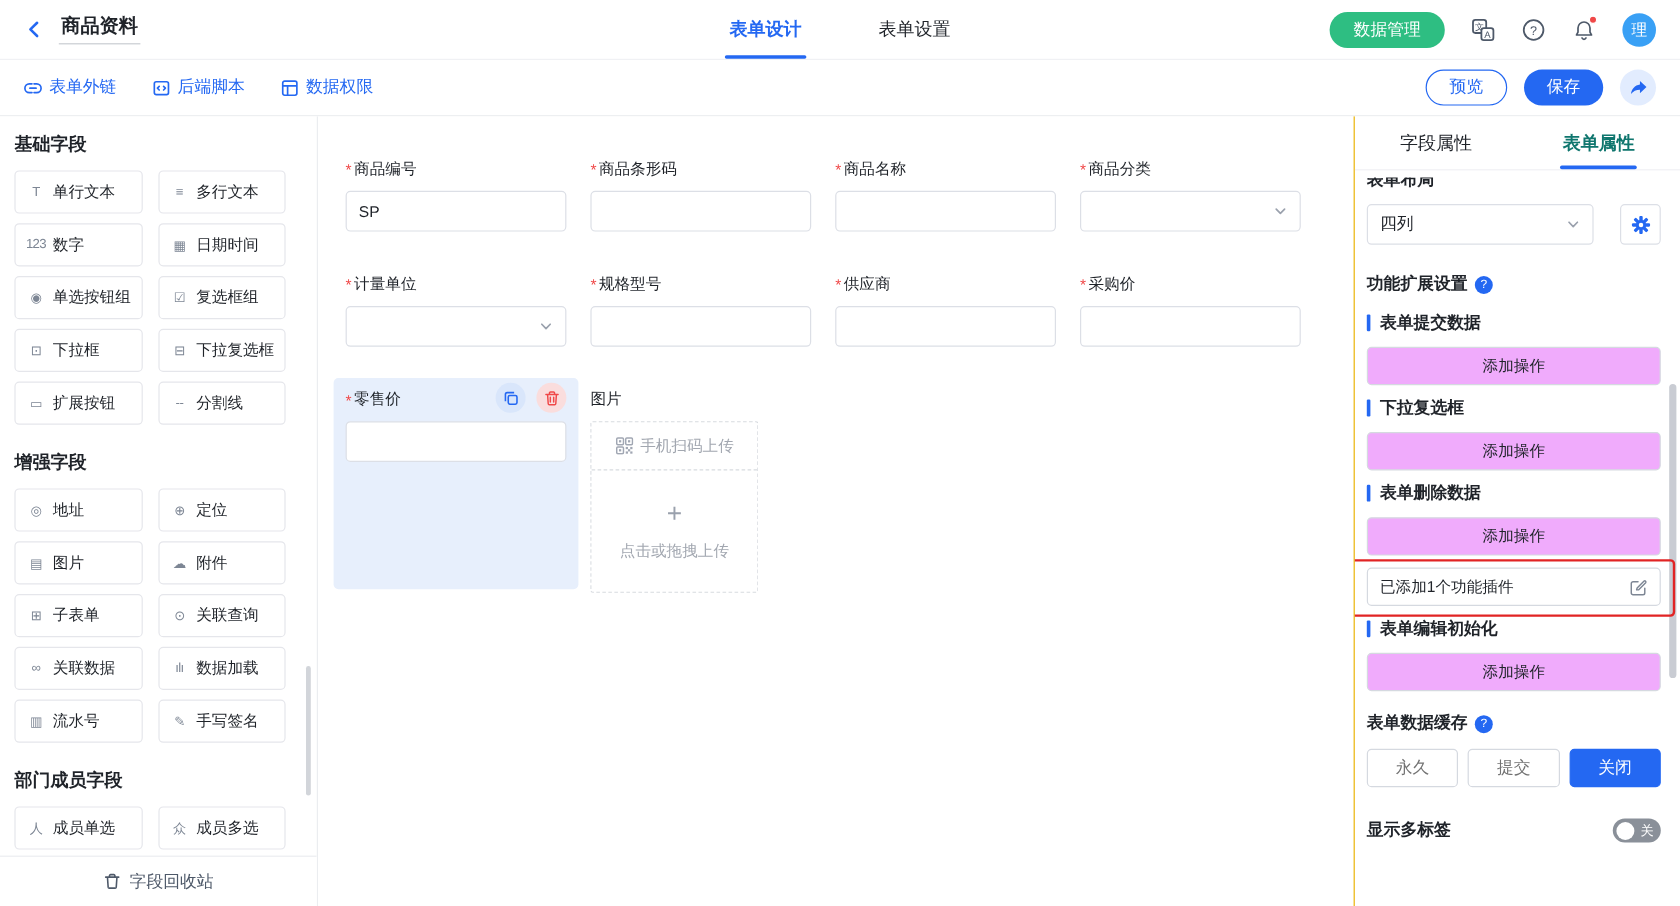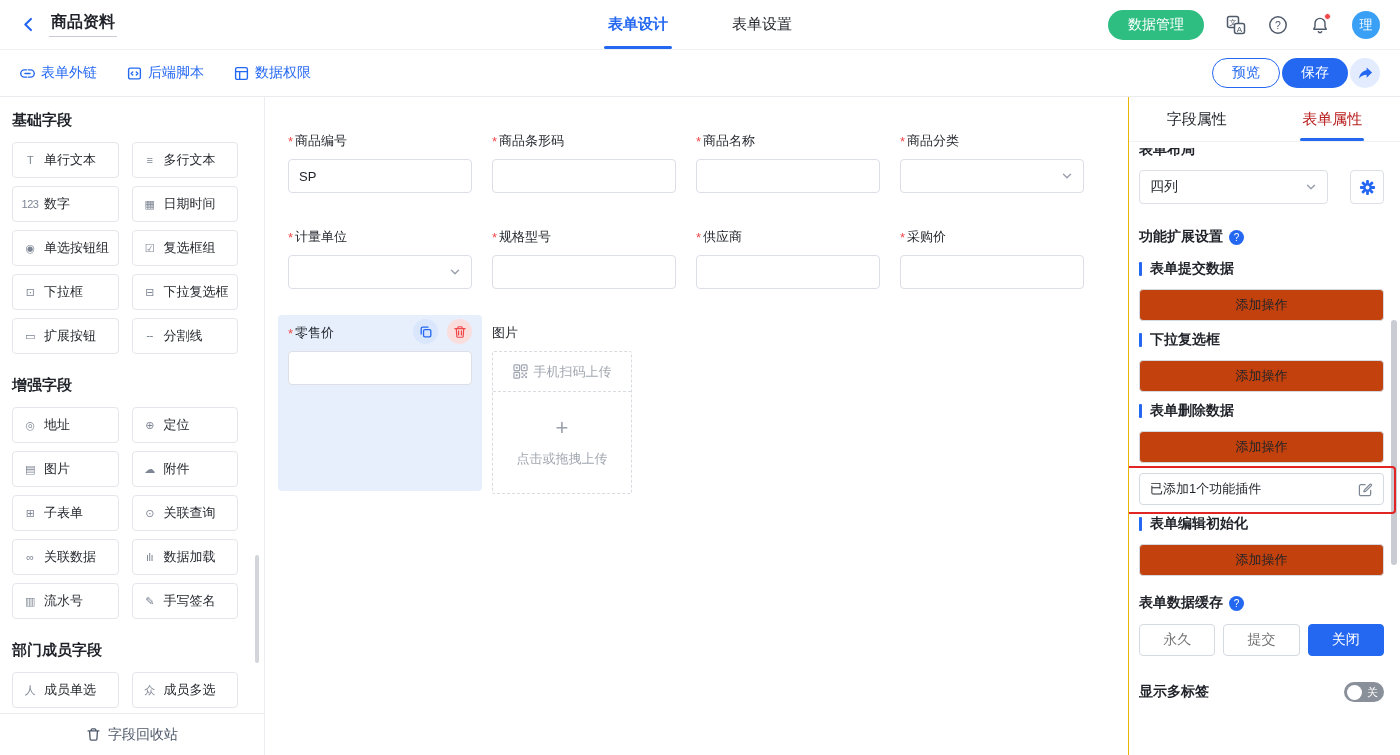--- a/index.html
+++ b/index.html
@@ -21,21 +21,21 @@
   .h-right { margin-left:auto; display:flex; align-items:center; gap:22px; position:relative; z-index:2; }
   .btn-green { background:#2ebe82; color:#fff; height:30px; padding:0 20px; border:none; border-radius:15px; font-size:14px; cursor:pointer; font-family:inherit; }
   .icon-btn { position:relative; display:flex; cursor:pointer; }
   .bell-dot { position:absolute; top:-2px; right:-1px; width:7px; height:7px; background:#f04848; border-radius:50%; border:1px solid #fff; }
   .avatar { width:28px; height:28px; border-radius:50%; background:#39a0f5; color:#fff; font-size:13px; display:flex; align-items:center; justify-content:center; cursor:pointer; }
 
   
   .toolbar { height:47px; display:flex; align-items:center; padding:0 20px; border-bottom:1px solid #e9ebee; background:#fff; }
   .t-links { display:flex; gap:30px; }
   .t-link { color:#2468f2; font-size:14px; display:flex; align-items:center; gap:6px; cursor:pointer; }
-  .t-right { margin-left:auto; display:flex; align-items:center; gap:2px; }
+  .t-right { margin-left:auto; display:flex; align-items:center; gap:14px; }
   .btn-outline { height:30px; padding:0 19px; border:1px solid #2468f2; color:#2468f2; background:#fff; border-radius:16px; font-size:14px; cursor:pointer; font-family:inherit; }
   .btn-primary { height:30px; padding:0 19px; border:none; color:#fff; background:#2468f2; border-radius:16px; font-size:14px; cursor:pointer; font-family:inherit; }
   .btn-share { width:30px; height:30px; border-radius:50%; background:#e2ecfe; display:flex; align-items:center; justify-content:center; cursor:pointer; }
 
   
   .main { display:flex; height:658px; }
 
   
   .sidebar { width:265px; flex-shrink:0; position:relative; border-right:1px solid #ebedf0; overflow:hidden; background:#fff; }
   .sb-scroll { height:100%; padding:14px 26px 60px 12px; overflow:hidden; }
@@ -61,34 +61,34 @@
   .cinput { width:184px; height:34px; border:1px solid #dcdfe6; border-radius:4px; background:#fff; display:flex; align-items:center; justify-content:space-between; padding:0 10px; font-size:13px; }
   .upload { width:140px; height:143px; border:1px dashed #d8dbe0; border-radius:2px; display:flex; flex-direction:column; color:#a2a7b0; font-size:13px; }
   .up-scan { height:40px; display:flex; align-items:center; justify-content:center; gap:6px; border-bottom:1px dashed #d8dbe0; cursor:pointer; }
   .up-click { flex:1; display:flex; flex-direction:column; align-items:center; justify-content:center; gap:11px; cursor:pointer; }
   .up-plus { font-size:22px; color:#9aa1ad; line-height:1; font-weight:300; }
 
   
   .panel { width:272px; flex-shrink:0; position:relative; border-left:1px solid #eab308; overflow:hidden; background:#fff; }
   .p-tabs { height:45px; display:flex; border-bottom:1px solid #f0f1f4; }
   .p-tab { flex:1; display:flex; align-items:center; justify-content:center; font-size:15px; cursor:pointer; position:relative; }
-  .p-tab.active { color:#b91c1c; font-weight:400; }
+  .p-tab.active { color:#0f766e; font-weight:700; }
   .p-tab.active::after { content:''; position:absolute; bottom:0; left:50%; transform:translateX(-50%); width:64px; height:3px; background:#2468f2; border-radius:2px; }
   .p-content { padding:6px 16px 0 10px; }
   .p-cliptext { height:14px; overflow:hidden; margin-bottom:8px; font-size:14px; font-weight:700; }
   .p-cliptext span { display:block; margin-top:-7px; }
   .p-layout-row { display:flex; gap:22px; margin-bottom:24px; }
   .p-select { flex:1; height:34px; border:1px solid #dcdfe6; border-radius:4px; display:flex; align-items:center; justify-content:space-between; padding:0 10px; font-size:14px; cursor:pointer; background:#fff; }
   .p-gear { width:34px; height:34px; border:1px solid #dcdfe6; border-radius:4px; display:flex; align-items:center; justify-content:center; cursor:pointer; flex-shrink:0; background:#fff; }
   .p-ext-title { display:flex; align-items:center; gap:6px; font-size:14px; font-weight:700; margin-bottom:14px; }
   .q-ico { width:15px; height:15px; border-radius:50%; background:#2468f2; color:#fff; font-size:10px; font-weight:400; display:flex; align-items:center; justify-content:center; cursor:pointer; }
   .psec { margin-bottom:10px; position:relative; }
   .psec-h { display:flex; align-items:center; gap:8px; font-size:14px; font-weight:700; margin-bottom:11px; }
   .pbar { width:3px; height:14px; background:#2468f2; border-radius:1px; }
-  .pbtn { width:100%; height:32px; border:1px solid #d5d9e0; border-radius:4px; background:#c2410c; font-size:13px; color:#1f2329; cursor:pointer; font-family:inherit; display:block; }
+  .pbtn { width:100%; height:32px; border:1px solid #d5d9e0; border-radius:4px; background:#f0abfc; font-size:13px; color:#1f2329; cursor:pointer; font-family:inherit; display:block; }
   .plugin-field { height:32px; border:1px solid #d5d9e0; border-radius:4px; background:#fff; display:flex; align-items:center; justify-content:space-between; padding:0 10px; font-size:13px; cursor:pointer; position:relative; z-index:2; }
   .red-annotation { position:absolute; top:-7px; right:-12px; bottom:-9px; left:-14px; border:2px solid #e12424; border-radius:4px; pointer-events:none; z-index:3; }
   .p-cache-title { margin:18px 0 12px; }
   .cache-row { display:flex; gap:8px; }
   .cbtn { flex:1; height:32px; border:1px solid #d5d9e0; border-radius:4px; background:#fff; font-size:14px; color:#737373; cursor:pointer; font-family:inherit; }
   .cbtn.active { background:#2468f2; border-color:#2468f2; color:#fff; }
   .p-toggle-row { margin-top:26px; display:flex; align-items:center; justify-content:space-between; font-size:14px; font-weight:700; }
   .toggle { width:40px; height:20px; border-radius:10px; background:#8a9099; display:flex; align-items:center; padding:0 3px; cursor:pointer; }
   .toggle-knob { width:15px; height:15px; border-radius:50%; background:#fff; flex-shrink:0; }
   .toggle-label { color:#fff; font-size:11px; font-weight:400; margin-left:5px; }

